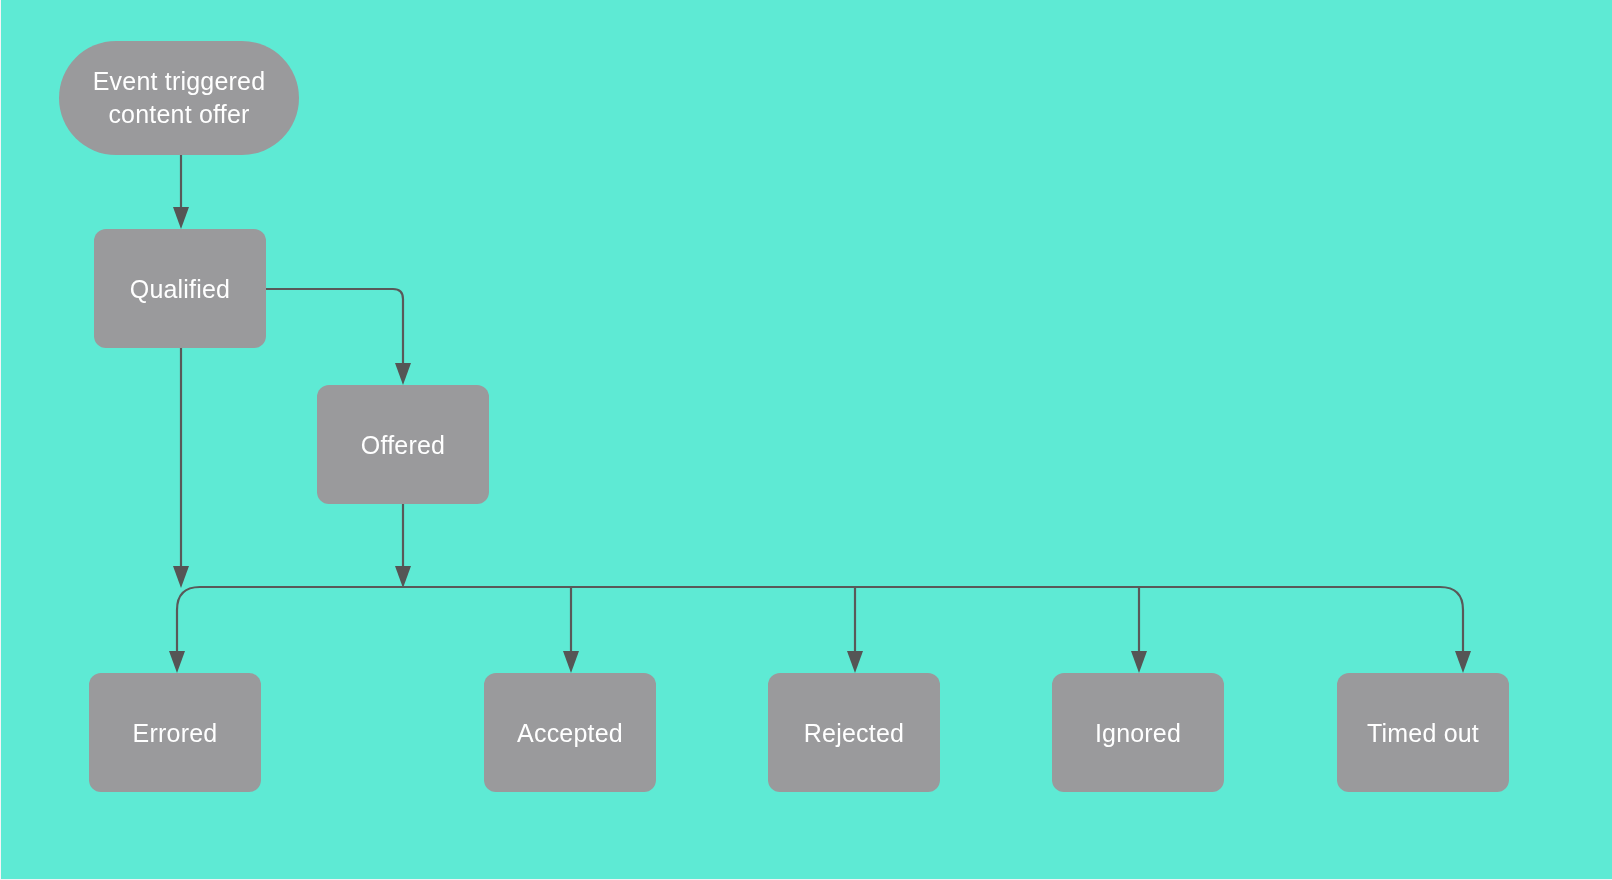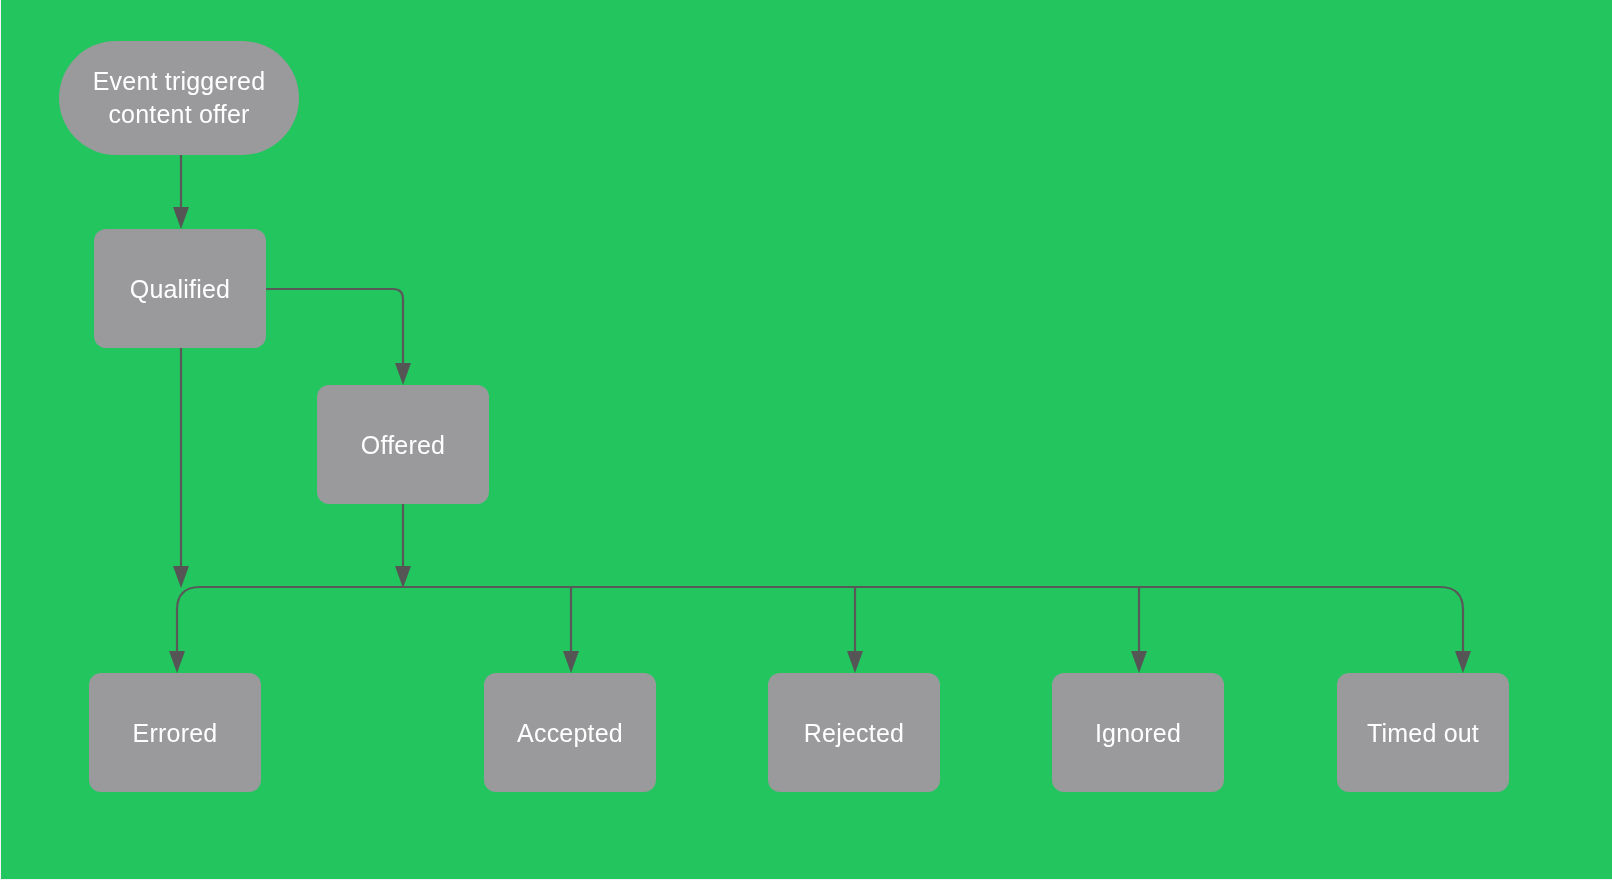--- a/index.html
+++ b/index.html
@@ -52,21 +52,21 @@
     stroke-linejoin: round;
   }
   .edge-arrow {
     fill: #555555;
     stroke: none;
   }
 </style>
 </head>
 <body>
 
-<div id="diagram-root" style="background: #22c55e;">
+<div id="diagram-root" style="background: #5eead4;">
 
   <svg id="flow-svg" viewBox="0 0 1612 880">
 
     <g>
 
       <g>
         <path class="edge-path" d="M 180 155 L 180 208" stroke="#595959"></path>
         <polygon class="edge-arrow" points="180,229 172,207 188,207" fill="#555555"></polygon>
       </g>
 

